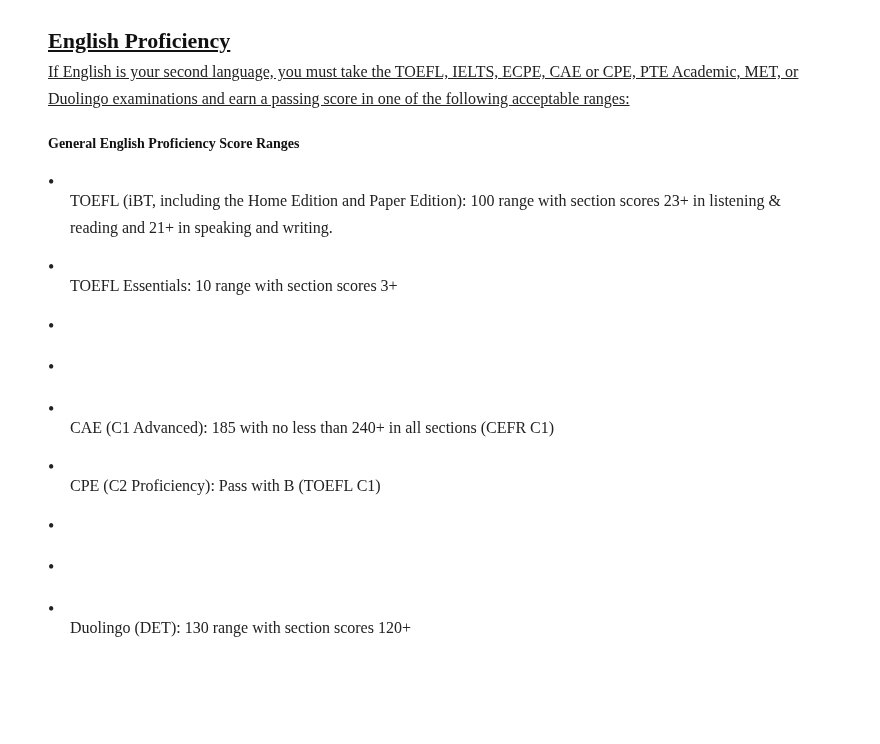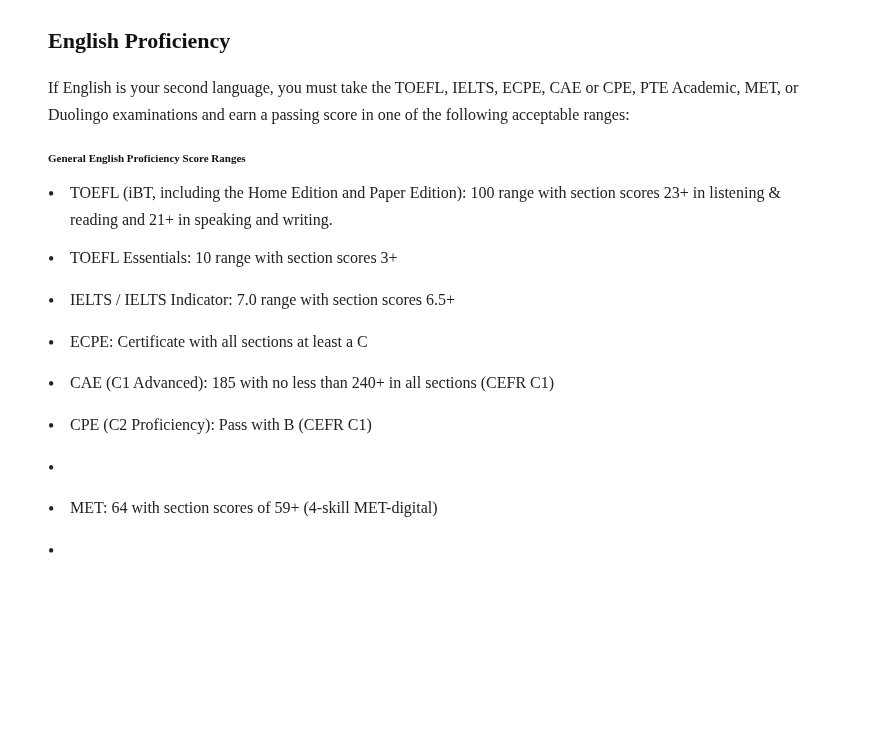--- a/index.html
+++ b/index.html
@@ -20,35 +20,37 @@
     .page-container {
       background-color: #fff;
       max-width: 880px;
       min-height: 744px;
       padding: 28px 48px 40px 48px;
     }
 
     .page-title {
       font-size: 22px;
       font-weight: 700;
-      margin-bottom: 20px;
+      margin-bottom: 4px;
       color: #111;
       font-family: Georgia, serif;
+      text-decoration: underline;
     }
 
     .intro-text {
       font-size: 16px;
       line-height: 1.7;
       color: #222;
       margin-bottom: 24px;
       font-family: Georgia, serif;
+      text-decoration: underline;
     }
 
     .section-title {
-      font-size: 11px;
+      font-size: 14px;
       font-weight: 700;
       margin-bottom: 16px;
       color: #111;
       font-family: Georgia, serif;
     }
 
     .score-list {
       list-style: none;
       padding: 0;
       margin: 0;
@@ -66,20 +68,21 @@
 
     .score-list li .bullet {
       min-width: 22px;
       margin-top: 0px;
       font-size: 18px;
       color: #222;
     }
 
     .score-list li .item-text {
       flex: 1;
+      margin-top: 20px;
     }
   </style>
 </head>
 <body>
 
 <div class="page-container">
   <h1 class="page-title">English Proficiency</h1>
 
   <p class="intro-text">If English is your second language, you must take the TOEFL, IELTS, ECPE, CAE or CPE, PTE Academic, MET, or Duolingo examinations and earn a passing score in one of the following acceptable ranges:</p>
 
@@ -89,38 +92,36 @@
   <li>
         <span class="bullet">•</span>
         <span class="item-text">TOEFL (iBT, including the Home Edition and Paper Edition): 100 range with section scores 23+ in listening &amp; reading and 21+ in speaking and writing.</span>
       </li>
       <li>
         <span class="bullet">•</span>
         <span class="item-text">TOEFL Essentials: 10 range with section scores 3+</span>
       </li>
       <li>
         <span class="bullet">•</span>
-        <span class="item-text">IELTS / IELTS Indicator: 7.0 range with section scores 6.5+</span>
       </li>
       <li>
         <span class="bullet">•</span>
-        <span class="item-text">ECPE: Certificate with all sections at least a C</span>
       </li>
       <li>
         <span class="bullet">•</span>
         <span class="item-text">CAE (C1 Advanced): 185 with no less than 240+ in all sections (CEFR C1)</span>
       </li>
       <li>
         <span class="bullet">•</span>
-        <span class="item-text">CPE (C2 Proficiency): Pass with B (CEFR C1)</span>
+        <span class="item-text">CPE (C2 Proficiency): Pass with B (TOEFL C1)</span>
       </li>
       <li>
         <span class="bullet">•</span>
       </li>
       <li>
         <span class="bullet">•</span>
-        <span class="item-text">MET: 64 with section scores of 59+ (4-skill MET-digital)</span>
       </li>
       <li>
         <span class="bullet">•</span>
+        <span class="item-text">Duolingo (DET): 130 range with section scores 120+</span>
       </li>
     </ul>
 </div>
 
 </body></html>

